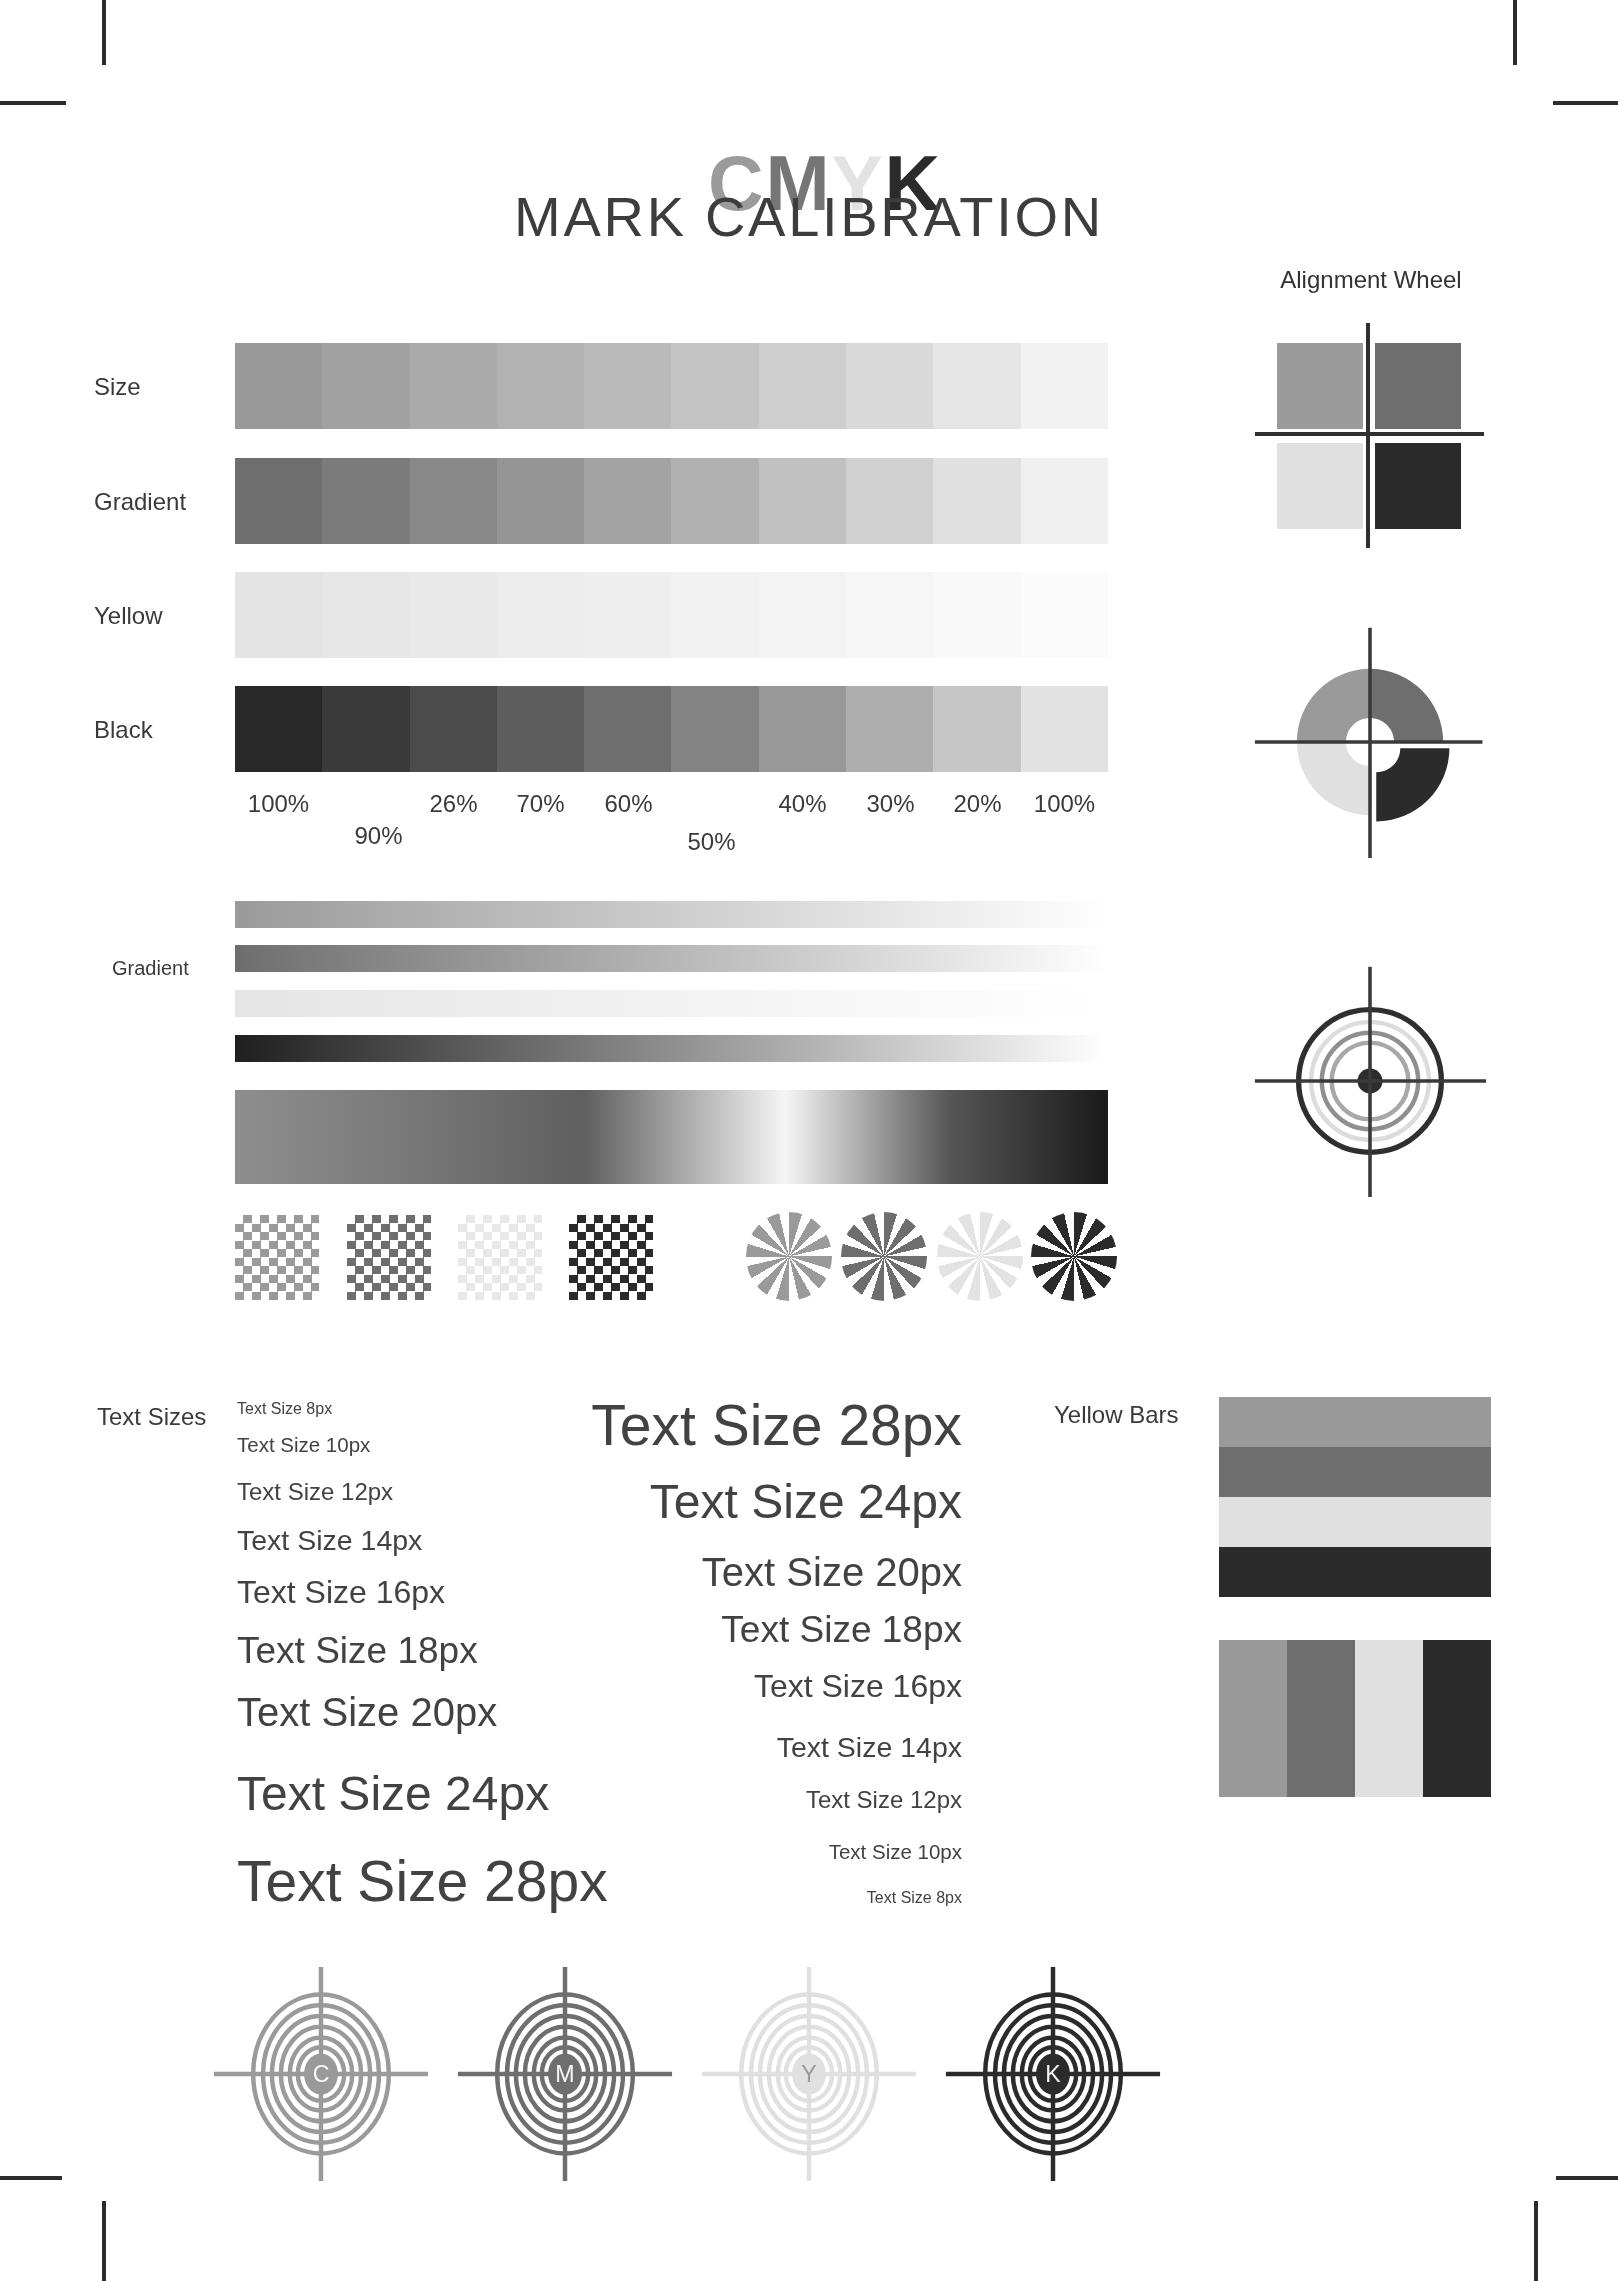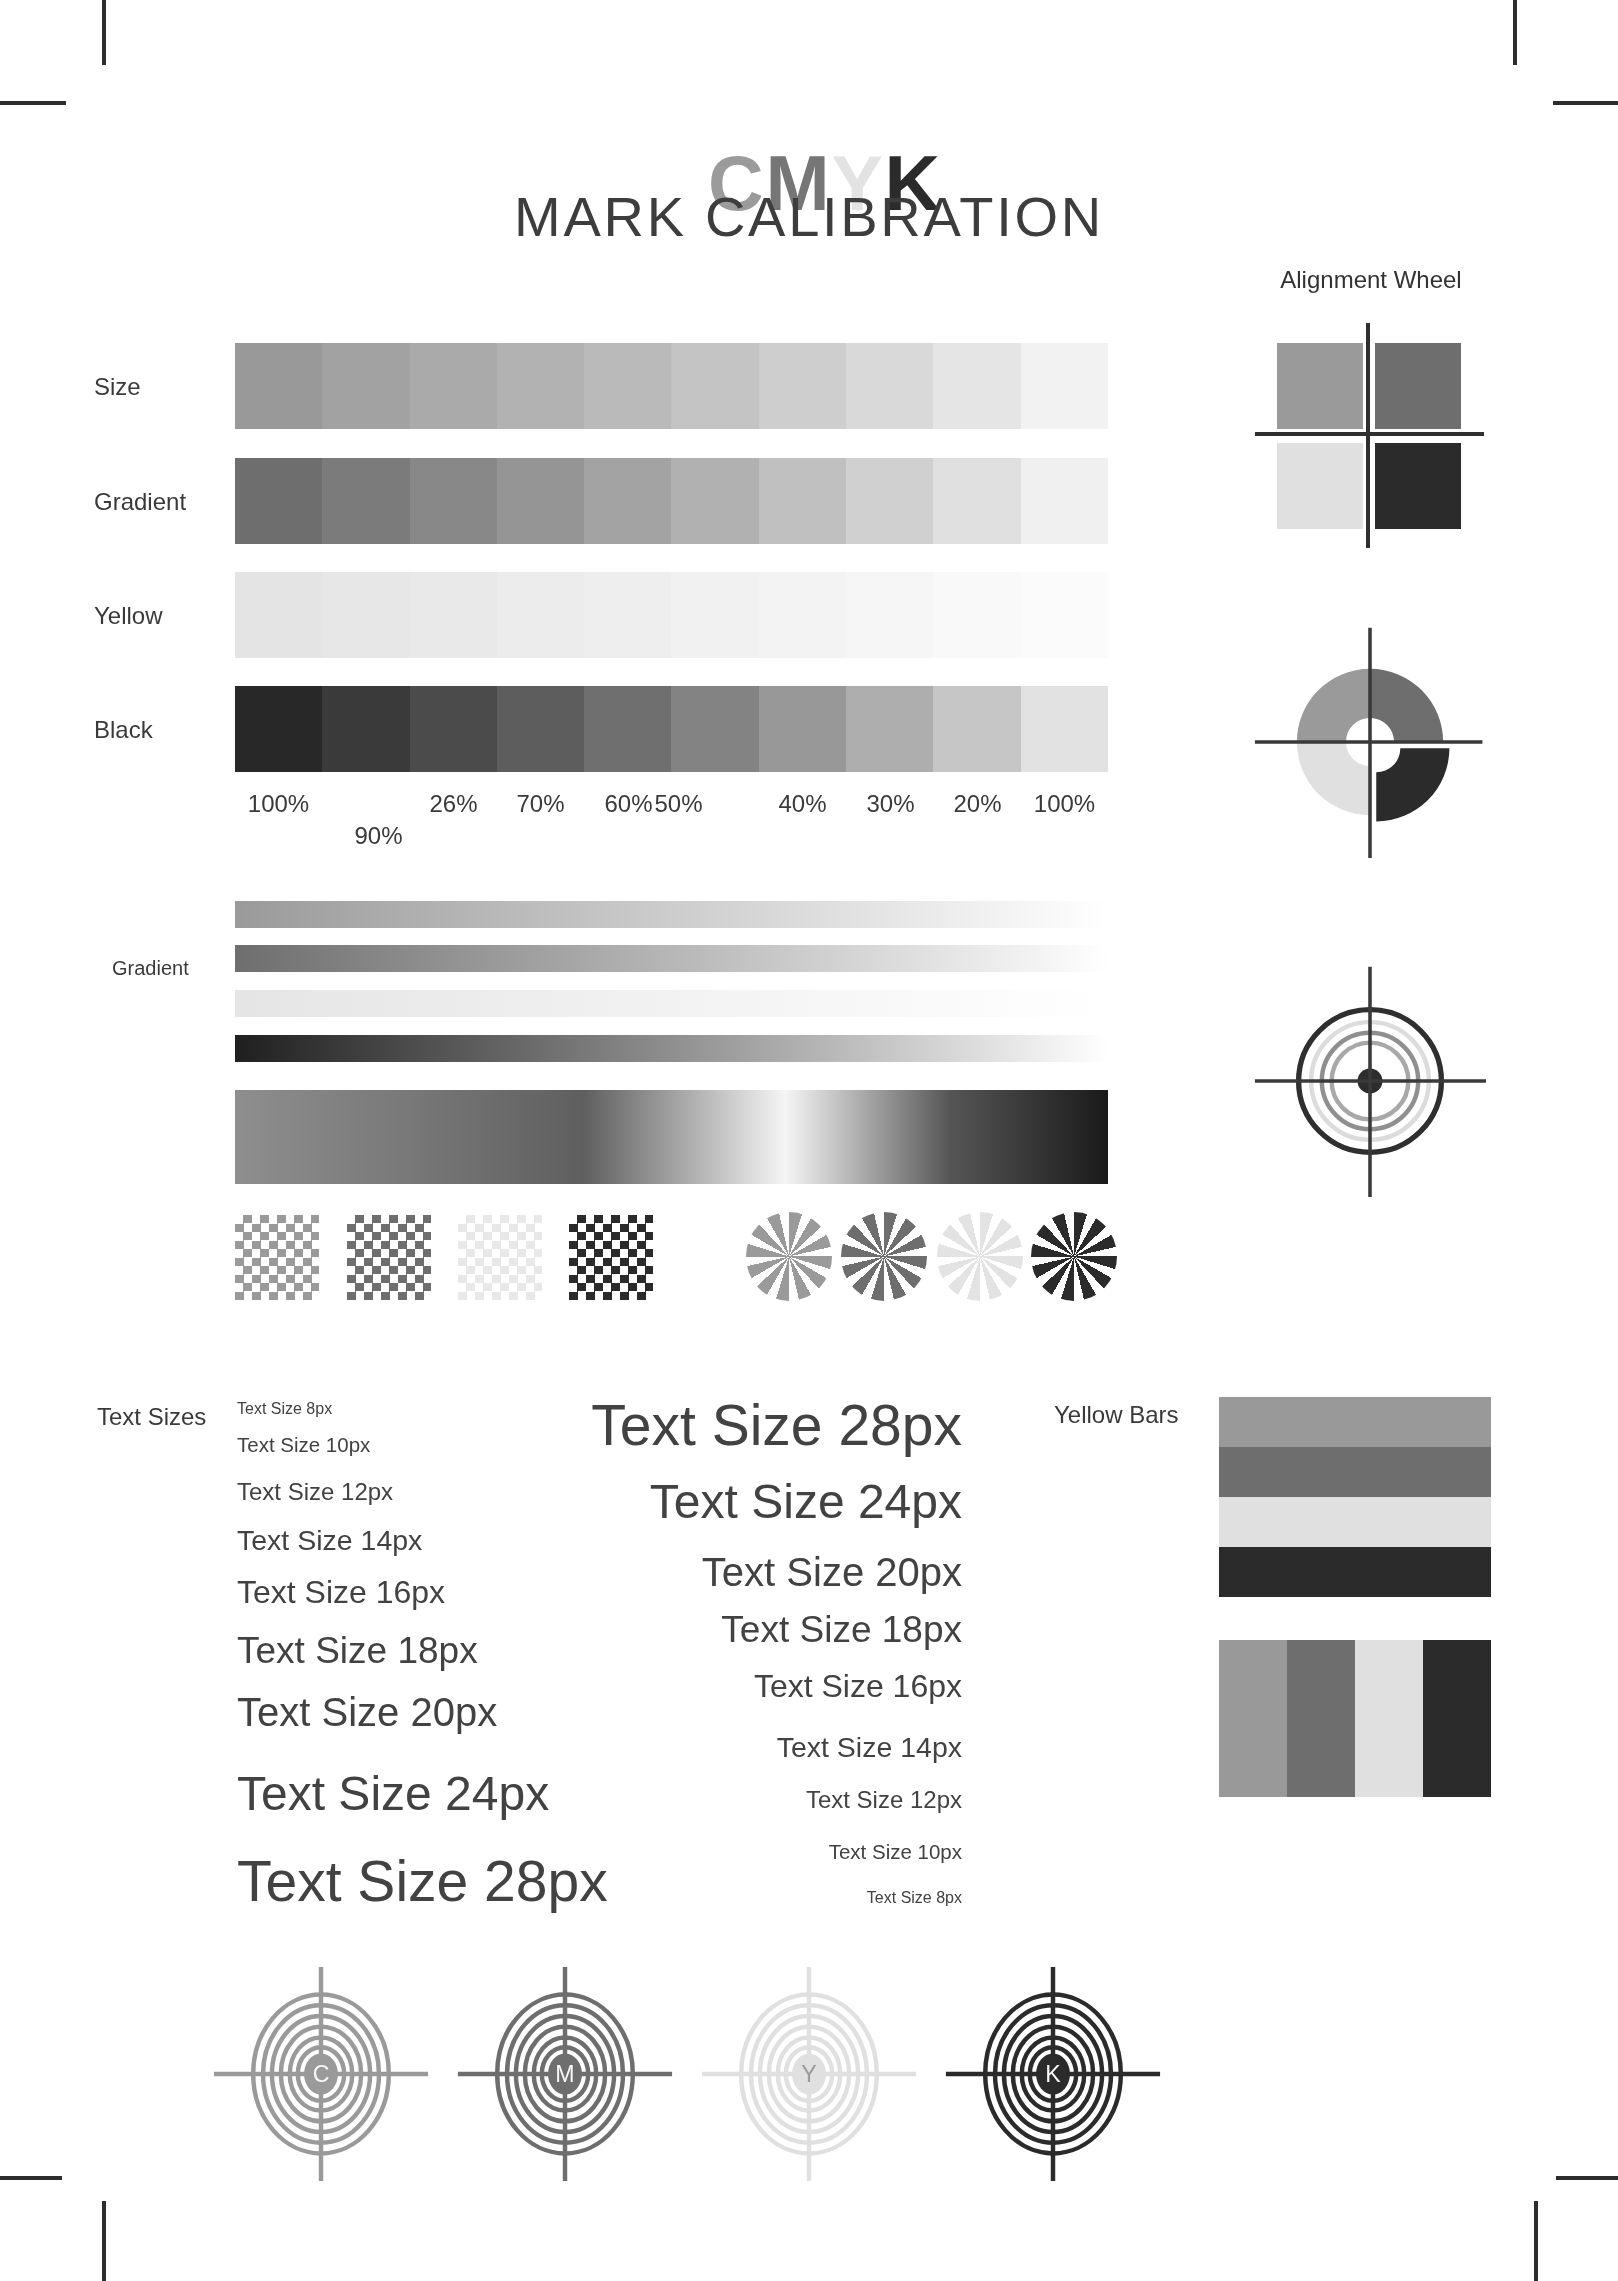--- a/index.html
+++ b/index.html
@@ -109,21 +109,21 @@
       <div class="ink-cell" style="background: rgb(198, 198, 198);"></div>
       <div class="ink-cell" style="background: rgb(226, 226, 226);"></div>
     </div>
   </div>
 <div id="percent-row">
     <div class="pct" style="left: 235px;">100%</div>
     <div class="pct" style="left: 335px; margin-top: 32px;">90%</div>
     <div class="pct" style="left: 410px;">26%</div>
     <div class="pct" style="left: 497px;">70%</div>
     <div class="pct" style="left: 585px;">60%</div>
-    <div class="pct" style="left: 635px;">50%</div>
+    <div class="pct" style="left: 668px; margin-top: 38px;">50%</div>
     <div class="pct" style="left: 759px;">40%</div>
     <div class="pct" style="left: 847px;">30%</div>
     <div class="pct" style="left: 934px;">20%</div>
     <div class="pct" style="left: 1021px;">100%</div>
   </div>
 
 <div id="gradient-label">Gradient</div>
 <div id="gradient-strips">
     <div class="strip" style="top: 901px; background: linear-gradient(to right, rgb(154, 154, 154), rgb(255, 255, 255));"></div>
     <div class="strip" style="top: 945px; background: linear-gradient(to right, rgb(110, 110, 110), rgb(255, 255, 255));"></div>

